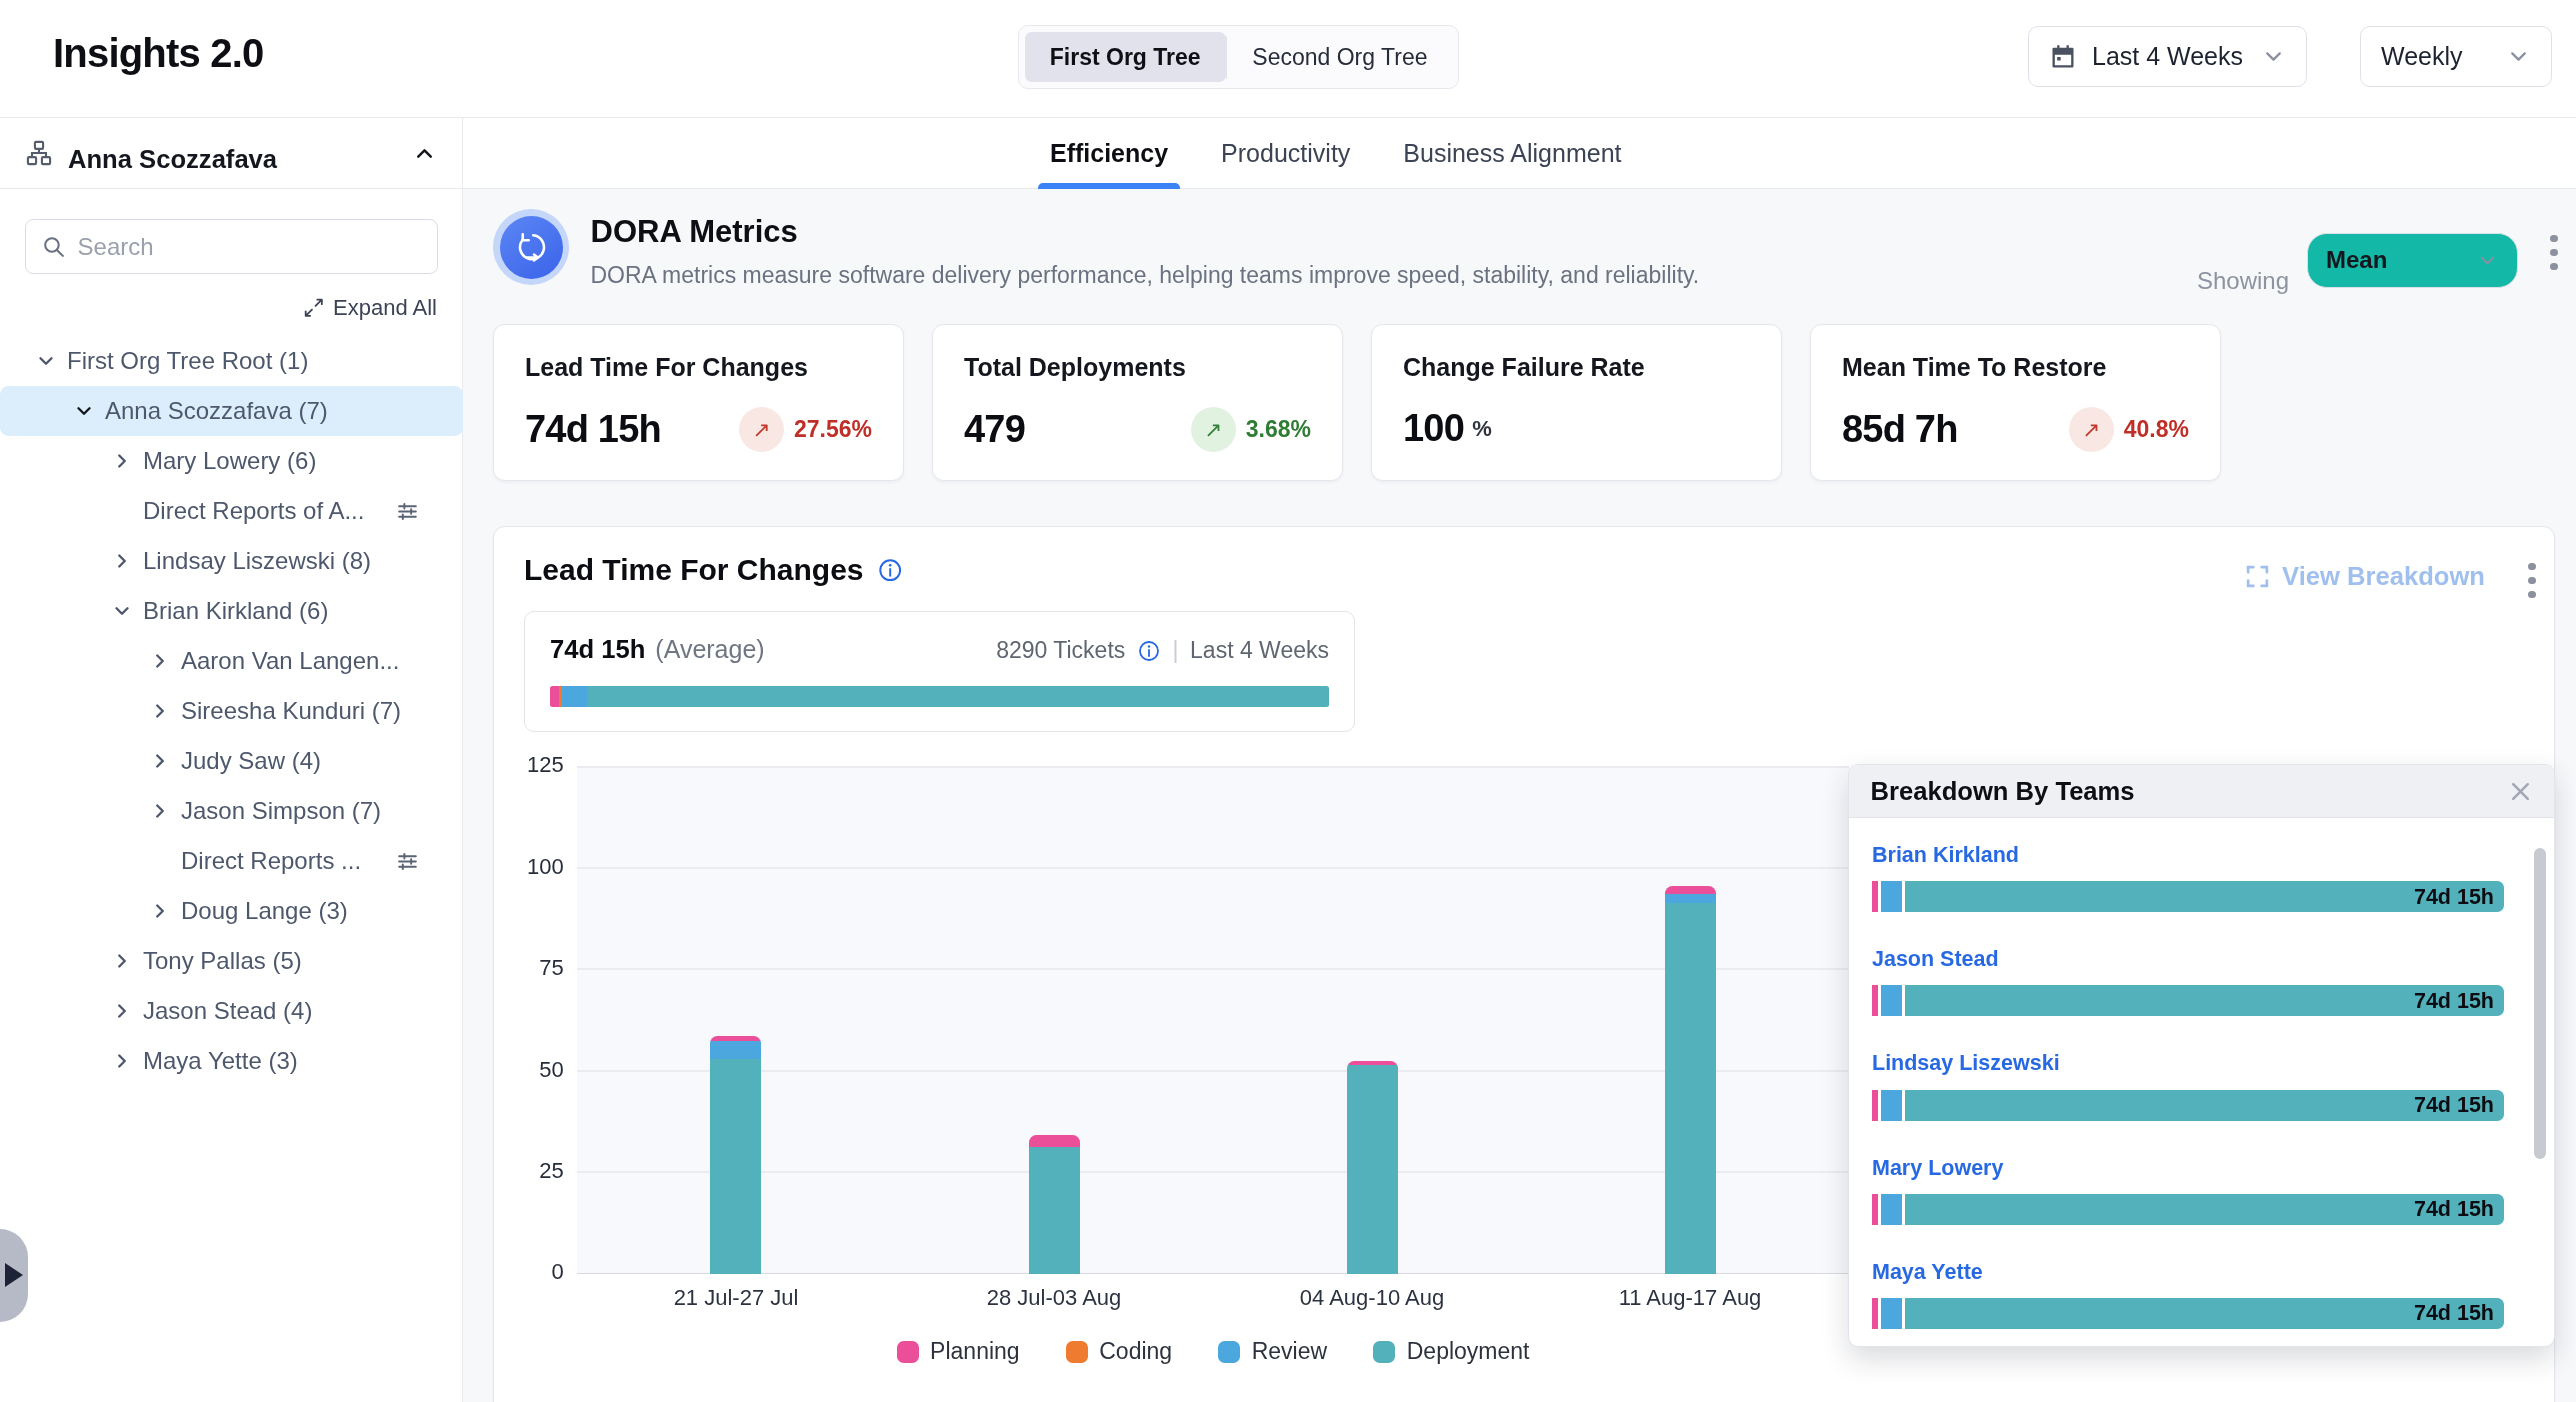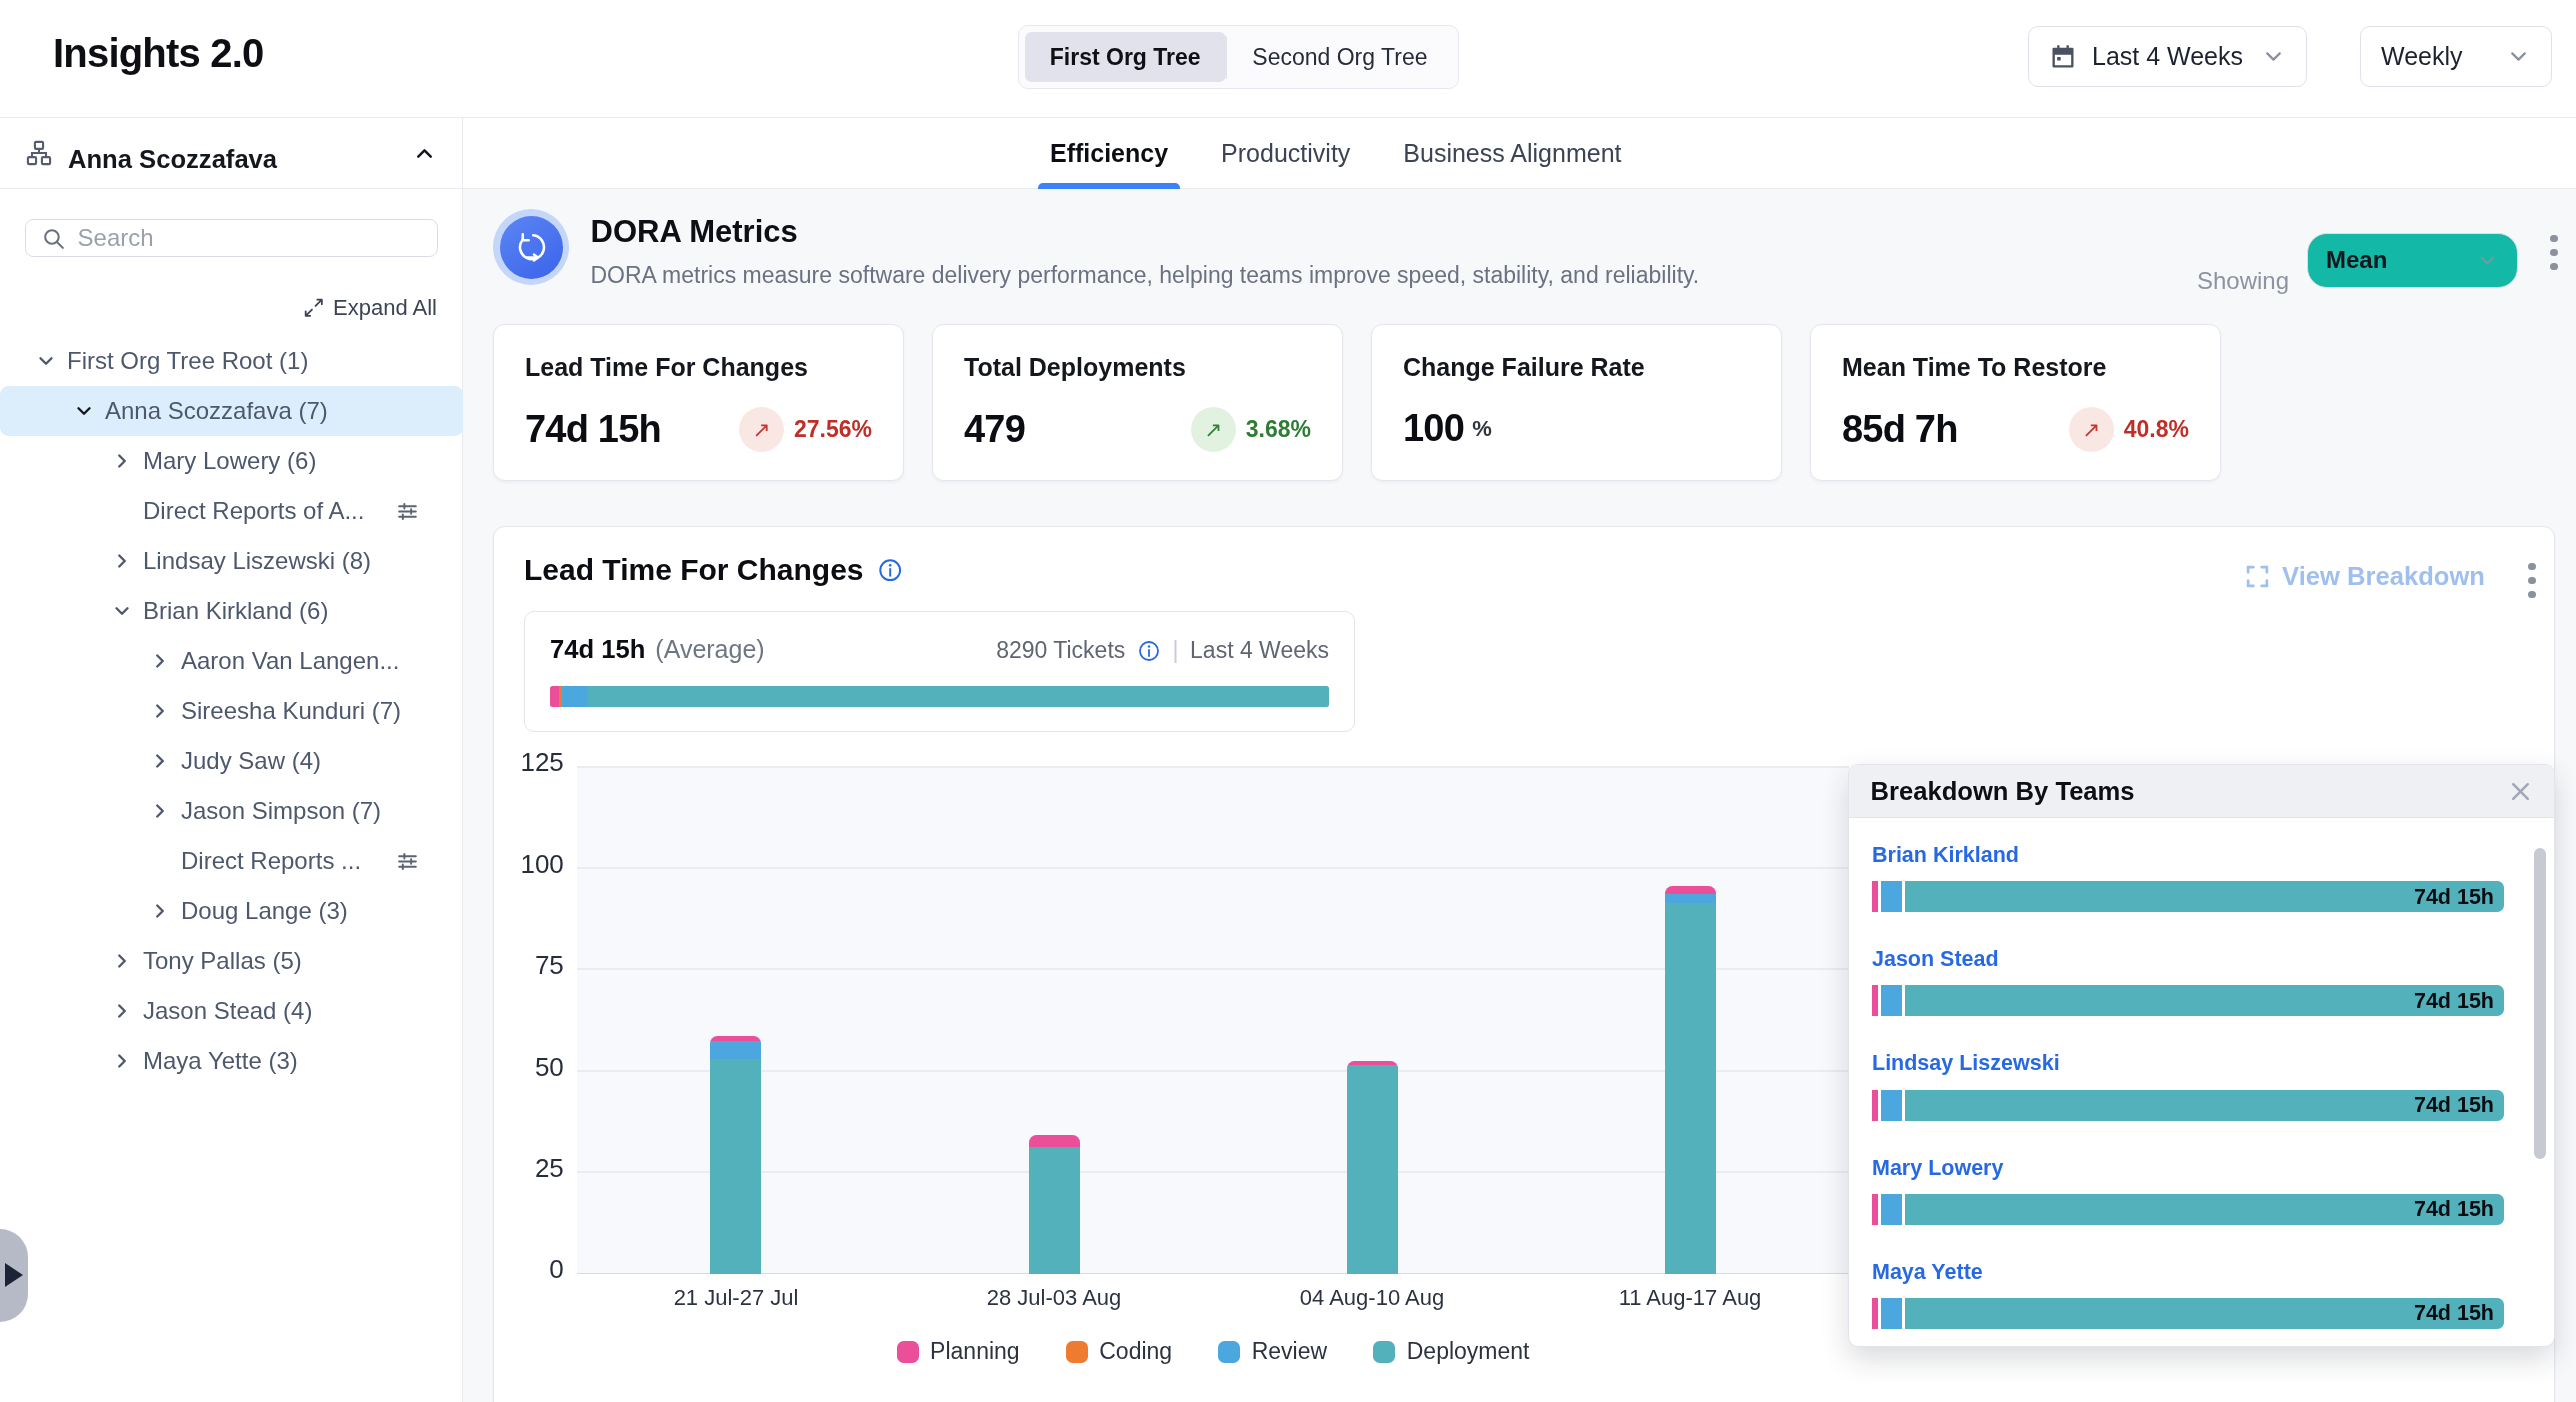--- a/index.html
+++ b/index.html
@@ -24,21 +24,21 @@
   .side-head { position:absolute; left:0; top:118px; width:463px; height:71px; background:#fff; border-right:1.7px solid #e8eaee; border-bottom:1.7px solid #e8eaee; display:flex; align-items:center; padding:0 25px; gap:15px; }
   .side-head .nm { font-size:25.6px; font-weight:700; color:#14171e; flex:1;margin-top:12px; }
   .tab-strip { position:absolute; left:463px; top:118px; width:2113px; height:71px; background:#fff; border-bottom:1.7px solid #e8eaee; }
   .tabs { position:absolute; left:587px; top:0; height:71px; display:flex; gap:53px; }
   .tab { position:relative; font-size:25px; color:#3c4354; display:flex; align-items:center; cursor:pointer; }
   .tab.active { font-weight:800; color:#0c0e13; }
   .tab.active::after { content:""; position:absolute; left:-11.6px; right:-11.6px; bottom:0; height:5.8px; background:#3b82f6; border-radius:5px 5px 0 0; }
 
   
   .sidebar { position:absolute; left:0; top:189px; width:463px; height:1214px; background:#fff; border-right:1.7px solid #e8eaee; }
-  .search-wrap { position:absolute; left:25px; top:30px; width:413px; height:38px; border:1.7px solid #d9dce4; border-radius:8.3px; display:flex; align-items:center; padding:0 15px; gap:11.6px; background:#fff; }
+  .search-wrap { position:absolute; left:25px; top:30px; width:413px; height:55px; border:1.7px solid #d9dce4; border-radius:8.3px; display:flex; align-items:center; padding:0 15px; gap:11.6px; background:#fff; }
   .search-wrap input { border:0; outline:0; font-size:24px; color:#30363f; width:100%; font-family:inherit; background:transparent; }
   .search-wrap input::placeholder { color:#9aa1ad; }
   .expand-all { position:absolute; right:25px; top:106px; display:flex; align-items:center; gap:8.3px; font-size:22px; color:#3c4354; cursor:pointer; }
   .tree { position:absolute; left:0; top:147px; width:463px; }
   .tree-row { height:50px; display:flex; align-items:center; gap:10px; font-size:24px; color:#4e586d; cursor:pointer; position:relative; }
   .tree-row.selected { background:#dceefb; border-radius:8.3px; margin:0 0 0 0; color:#3d4austin660; }
   .tree-row .chev { display:flex; color:#4e586d; }
   .tree-row.selected .chev { color:#14171e; }
   .tree-row .flt { position:absolute; right:43px; color:#5b6474; display:flex; }
 
@@ -88,21 +88,21 @@
   .avg-right { margin-left:auto; display:flex; align-items:center; gap:11.6px; font-size:23px; color:#5f6672; }
   .avg-right .pipe { color:#c9ccd3; }
   .seg-bar { display:flex; height:21.5px; border-radius:2.5px; overflow:hidden; margin-top:21.5px; }
   .seg-bar i { height:100%; }
 
   
   .chart { position:absolute; left:30px; top:223px; width:1355px; height:628px; }
   .plot { position:absolute; left:53px; top:16.5px; width:1272px; height:507px; background:#f8f9fc; }
   .grid { position:absolute; left:0; width:100%; height:1.7px; background:#eaecf0; }
   .grid.zero { background:#d8dbe1; }
-  .ytick { position:absolute; right:calc(100% + 13.2px); transform:translateY(-50%); font-size:26px; color:#272d3a; }
+  .ytick { position:absolute; right:calc(100% + 13.2px); transform:translateY(-50%); font-size:22px; color:#272d3a; }
   .bar-stack { position:absolute; bottom:0; width:51px; border-radius:7.4px 7.4px 0 0; overflow:hidden; display:flex; flex-direction:column-reverse; }
   .xlab { position:absolute; top:535px; transform:translateX(-50%); font-size:22px; color:#2c3340; white-space:nowrap; }
   .legend { position:absolute; top:588px; left:53px; width:1272px; display:flex; justify-content:center; gap:46px; }
   .leg-item { display:flex; align-items:center; gap:11.6px; font-size:23px; color:#2d333e; }
   .leg-item .chip { width:22px; height:22px; border-radius:6.6px; }
 
   
   .bd-panel { position:absolute; left:1848px; top:764px; width:707px; height:583px; background:#fff; border:1.7px solid #e2e4e9; border-radius:10px; box-shadow:0 11.6px 28px rgba(25,32,50,.16); z-index:20; overflow:hidden; }
   .bd-head { height:53px; background:#eef0f4; border-bottom:1.7px solid #e2e4e9; display:flex; align-items:center; padding:0 21.5px; }
   .bd-title { font-size:25.6px; font-weight:800; color:#0d0f14; }

